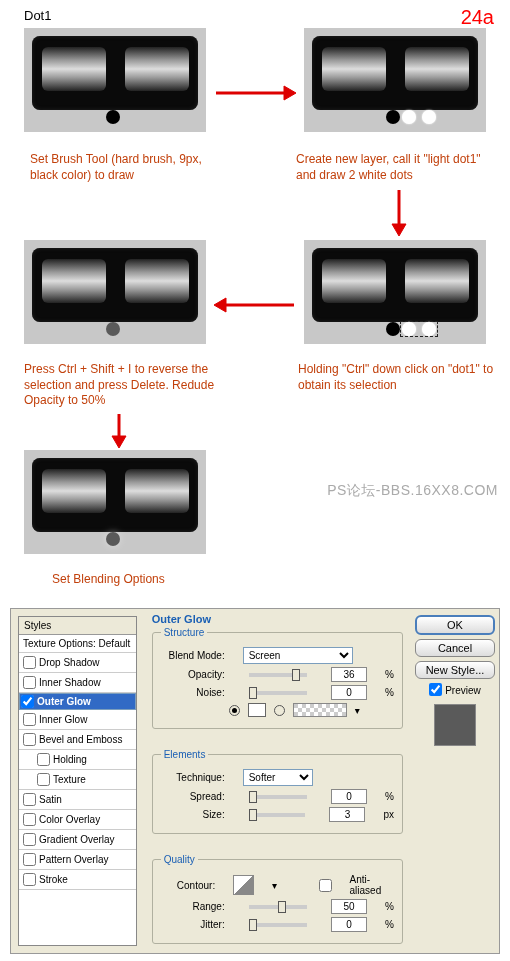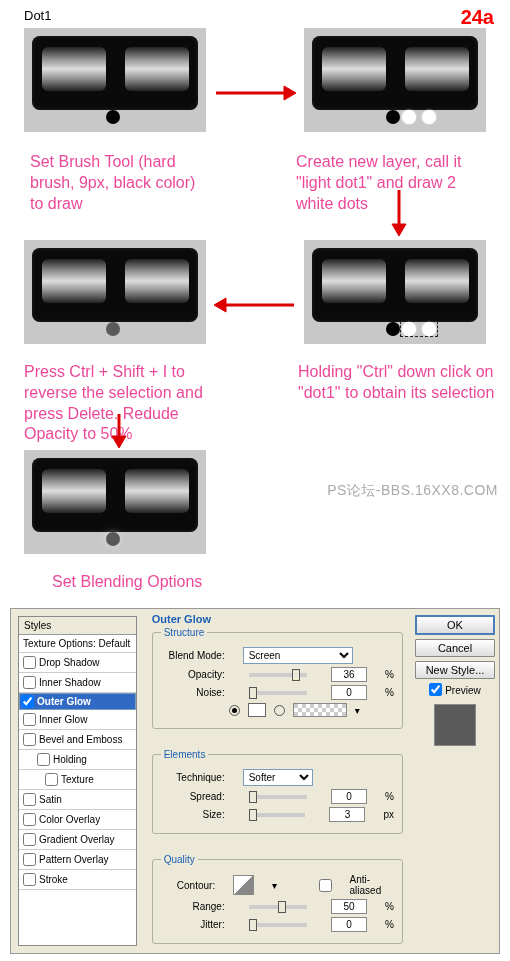--- a/index.html
+++ b/index.html
@@ -1,27 +1,27 @@
 <!DOCTYPE html>
 <html><head>
 <meta charset="utf-8">
 <style>
 *{box-sizing:border-box;margin:0;padding:0}
 body{width:510px;height:961px;background:#fff;font-family:Arial,sans-serif;font-size:11px;position:relative}
 .hdr{position:absolute;top:8px;left:24px;font-size:13px}
-.stepnum{position:absolute;top:6px;right:16px;color:#ff0000;font-size:20px;font-weight:bold}
+.stepnum{position:absolute;top:6px;right:16px;color:#ff0000;font-size:20px;font-weight:normal}
 .wm{position:absolute;top:482px;right:12px;font-size:14px;color:#aaa;letter-spacing:0.5px}
 .thumb{position:absolute;width:182px;height:104px;background:#c8c8c8;padding:8px}
 .lamp{width:166px;height:74px;background:#0a0a0a;border-radius:8px;position:relative;box-shadow:inset 0 0 4px #222}
 .grill{position:absolute;top:8px;left:0;right:0;height:50px;display:flex;justify-content:space-around;align-items:center}
 .g{width:64px;height:44px;background:linear-gradient(#222,#999 30%,#ddd 50%,#999 70%,#222);border-radius:6px}
 .dot{position:absolute;bottom:8px;width:14px;height:14px;border-radius:50%}
 .d1{left:82px;background:#000}
 .dw{background:#fff;box-shadow:0 0 2px #fff}
-.cap{color:#ec4899;font-size:16px;line-height:1.3;position:absolute}
+.cap{color:#c2410c;font-size:12px;line-height:1.3;position:absolute}
 .arr{position:absolute;stroke:#d00;fill:#d00}
 
 .dlg{position:absolute;top:608px;left:10px;right:10px;height:346px;background:#ece9d8;border:1px solid #999;display:flex;font-size:11px}
 .styles{width:128px;border:1px solid #888;margin:7px;background:#fff}
 .styles .sh{background:#ece9d8;padding:3px 5px;border-bottom:1px solid #999;font-size:10px}
 .srow{padding:3px 4px;border-bottom:1px solid #ccc;font-size:10px;display:flex;align-items:center;gap:3px}
 .srow.sel{background:#316ac5;color:#fff}
 .srow input{margin:0}
 .center{flex:1;padding:4px 8px}
 .gtitle{color:#1a5fb4;font-weight:bold;font-size:11px;margin-bottom:2px}
@@ -29,21 +29,21 @@
 .grp legend{color:#1a5fb4;font-size:10px;padding:0 3px}
 .frow{display:flex;align-items:center;margin:3px 0;font-size:10px;gap:18px}
 .lbl{width:64px;text-align:right}
 .sel{border:1px solid #7b9ebd;font-size:10px;padding:1px;background:#fff}
 .slid{flex:1;height:4px;background:#ccc;position:relative;margin:0 6px;max-width:110px}
 .slid .hnd{position:absolute;top:-4px;width:8px;height:12px;background:#ece9d8;border:1px solid #555}
 .num{width:36px;border:1px solid #888;padding:1px 2px;text-align:center;font-size:10px;background:#fff}
 .sw{width:18px;height:14px;border:1px solid #666;display:inline-block}
 .cntr{width:24px;height:20px;border:1px solid #888;background:linear-gradient(135deg,#fff 49%,#888 51%)}
 .right{width:88px;padding:6px 4px}
-.btn{width:80px;border:1px solid #888;background:linear-gradient(#fff,#ddd);padding:2px;margin-bottom:4px;font-size:11px;text-align:center;border-radius:1px}
+.btn{width:80px;border:1px solid #888;background:linear-gradient(#fff,#ddd);padding:2px;margin-bottom:4px;font-size:11px;text-align:center;border-radius:6px}
 .btn.def{border:2px solid #4a7ebb}
 .prv{width:42px;height:42px;background:#5a5a5a;border:1px solid #888;margin:8px auto}
 .chk{display:flex;align-items:flex-end;gap:3px;font-size:10px;margin:4px 0;justify-content:center}
 .radio{width:11px;height:11px;border:1px solid #555;border-radius:50%;display:inline-flex;align-items:center;justify-content:center}
 .radio.on::after{content:"";width:5px;height:5px;background:#000;border-radius:50%}
 .pat{width:54px;height:14px;border:1px solid #888;background:repeating-conic-gradient(#fff 0 25%,#ccc 0 50%) 0 0/8px 8px}
 </style>
 </head>
 <body>
 
@@ -149,21 +149,21 @@
         <span>Inner Glow</span>
       </div>
   <div class="srow">
         <input type="checkbox" style="">
         <span>Bevel and Emboss</span>
       </div>
   <div class="srow" style="padding-left:18px">
         <input type="checkbox" style="">
         <span>Holding</span>
       </div>
-  <div class="srow" style="padding-left:26px">
+  <div class="srow" style="padding-left:18px">
         <input type="checkbox" style="">
         <span>Texture</span>
       </div>
   <div class="srow">
         <input type="checkbox" style="">
         <span>Satin</span>
       </div>
   <div class="srow">
         <input type="checkbox" style="">
         <span>Color Overlay</span>

